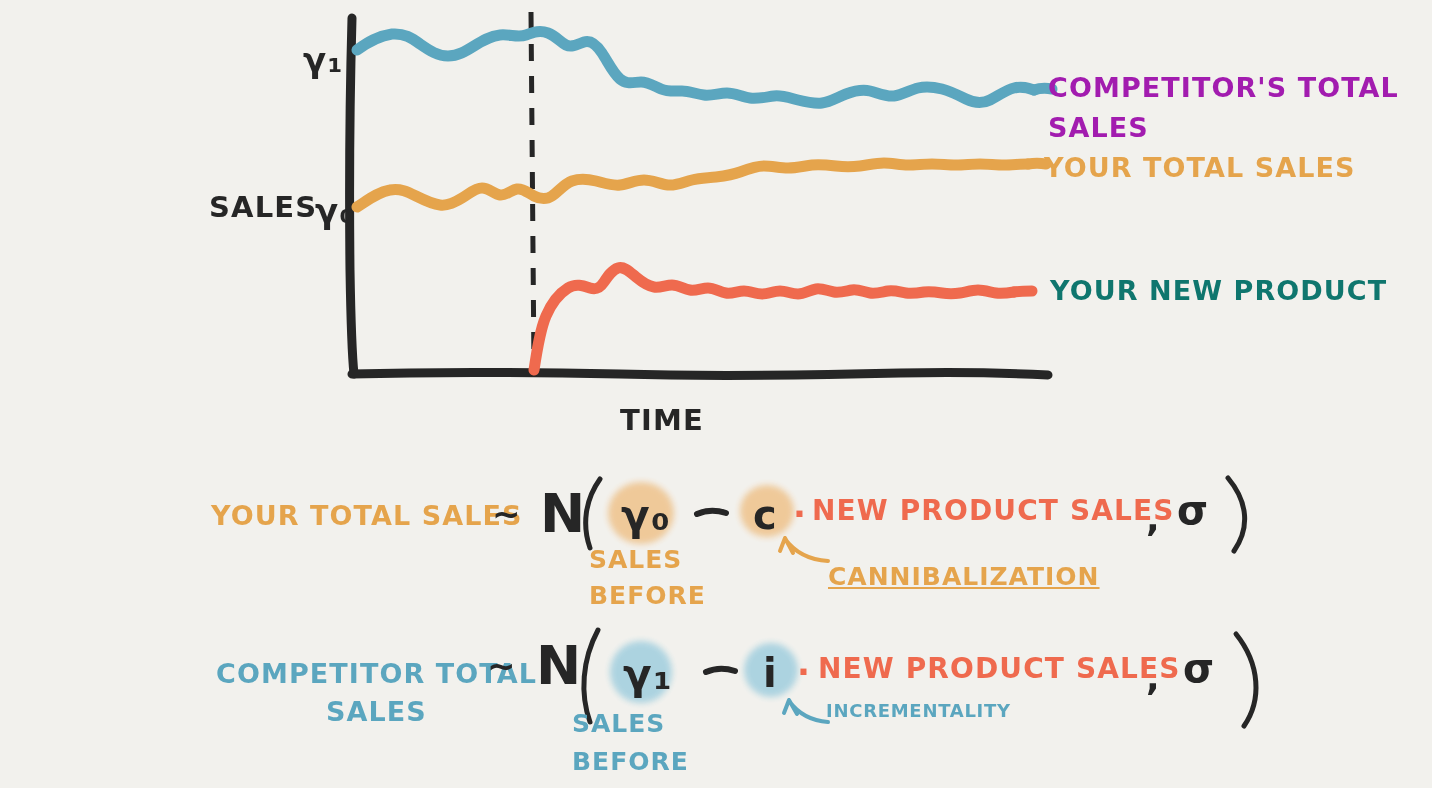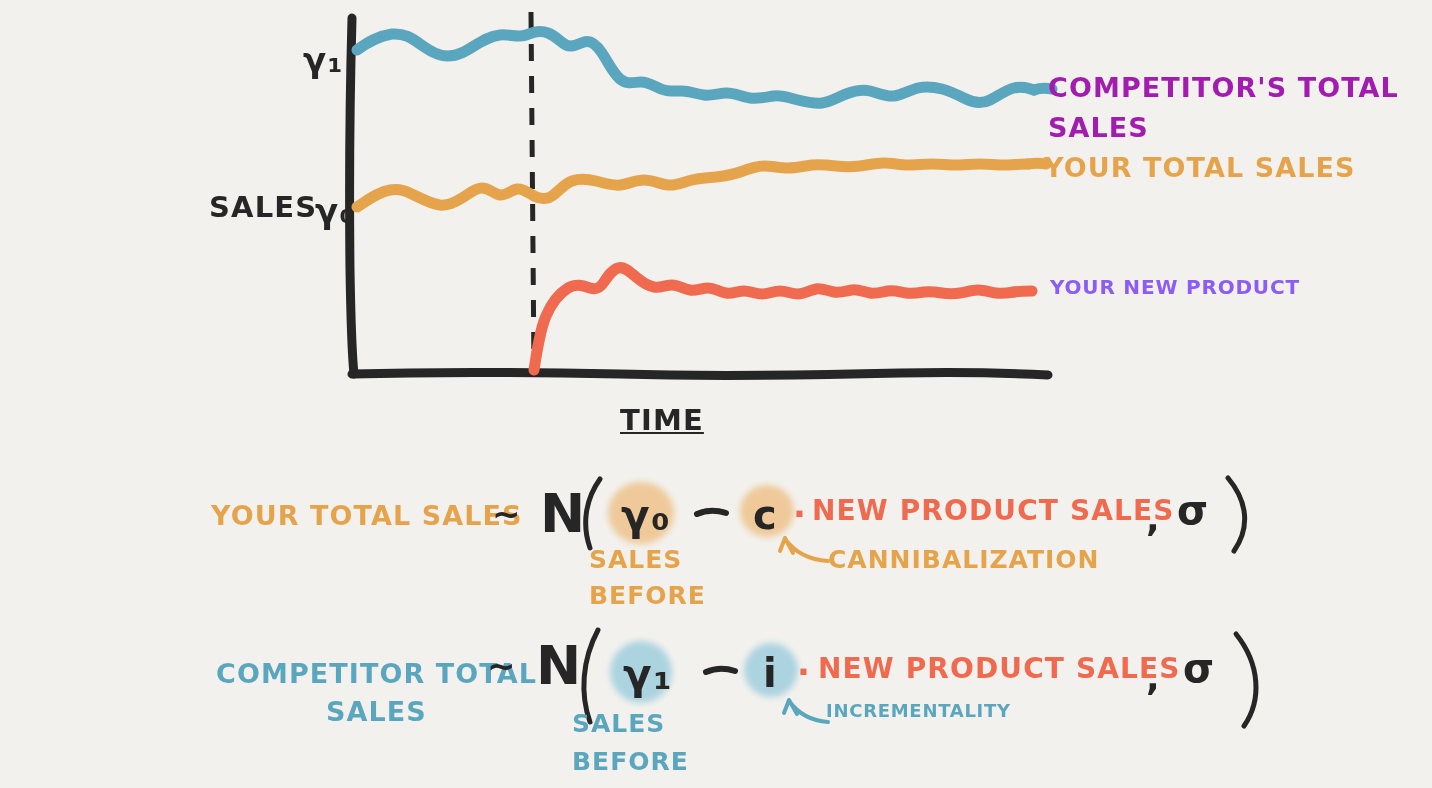--- a/index.html
+++ b/index.html
@@ -143,47 +143,47 @@
       <path d="M789,700 L797,714 M789,700 L784,713 M789,701 C800,716 814,721 828,722" stroke="#5BA6BF" stroke-width="4" fill="none" stroke-linecap="round" stroke-linejoin="round"></path>
     </g>
   </svg>
 
   <div class="txt hand" style="left:303px; top:40px; font-size:34px; color:#262626;">γ₁</div>
 
   <div class="txt hand" style="left:209px; top:190px; font-size:29px; color:#262626;">SALES</div>
 
   <div class="txt hand" style="left:315px; top:191px; font-size:34px; color:#262626;">γ₀</div>
 
-  <div class="txt hand" style="left:620px; top:403px; font-size:29px; color:#262626;text-decoration:underline;">TIME</div>
+  <div class="txt hand" style="left:620px; top:403px; font-size:29px; color:#262626;">TIME</div>
 
   <div class="txt hand" style="left:1048px; top:68px; font-size:27px; line-height:40px; color:#a21caf;">COMPETITOR'S TOTAL
 SALES</div>
 
   <div class="txt hand" style="left:1044px; top:152px; font-size:27px; color:#E5A44C;">YOUR TOTAL SALES</div>
 
-  <div class="txt hand" style="left:1050px; top:275px; font-size:20px; color:#8b5cf6;">YOUR NEW PRODUCT</div>
+  <div class="txt hand" style="left:1050px; top:275px; font-size:27px; color:#0f766e;">YOUR NEW PRODUCT</div>
 
   <div class="txt hand" style="left:211px; top:500px; font-size:27px; color:#E5A44C;">YOUR TOTAL SALES</div>
 
   <div class="txt hand" style="left:492px; top:494px; font-size:34px; color:#262626;">~</div>
 
   <div class="txt hand" style="left:540px; top:482px; font-size:54px; color:#262626;">N</div>
 
   <div class="txt hand" style="left:621px; top:491px; font-size:42px; color:#262626;">γ₀</div>
 
   <div class="txt hand" style="left:589px; top:542px; font-size:25px; line-height:36px; color:#E5A44C;">SALES
 BEFORE</div>
 
   <div class="txt hand" style="left:753px; top:492px; font-size:40px; color:#262626;">c</div>
 
   <div class="txt hand" style="left:793px; top:494px; font-size:34px; color:#EF6A4E;">·</div>
 
   <div class="txt hand" style="left:812px; top:494px; font-size:28px; color:#EF6A4E;">NEW PRODUCT SALES</div>
 
-  <div class="txt hand" style="left:828px; top:545px; font-size:25px; color:#E5A44C;">CANNIBALIZATION</div>
+  <div class="txt hand" style="left:828px; top:562px; font-size:25px; color:#E5A44C;text-decoration:underline;">CANNIBALIZATION</div>
 
   <div class="txt hand" style="left:1146px; top:498px; font-size:36px; color:#262626;">,</div>
 
   <div class="txt hand" style="left:1177px; top:487px; font-size:40px; color:#262626;">σ</div>
 
   <div class="txt hand" style="left:216px; top:655px; font-size:27px; line-height:38px; text-align:center; color:#5BA6BF;">COMPETITOR TOTAL
 SALES</div>
 
   <div class="txt hand" style="left:487px; top:646px; font-size:34px; color:#262626;">~</div>
 

